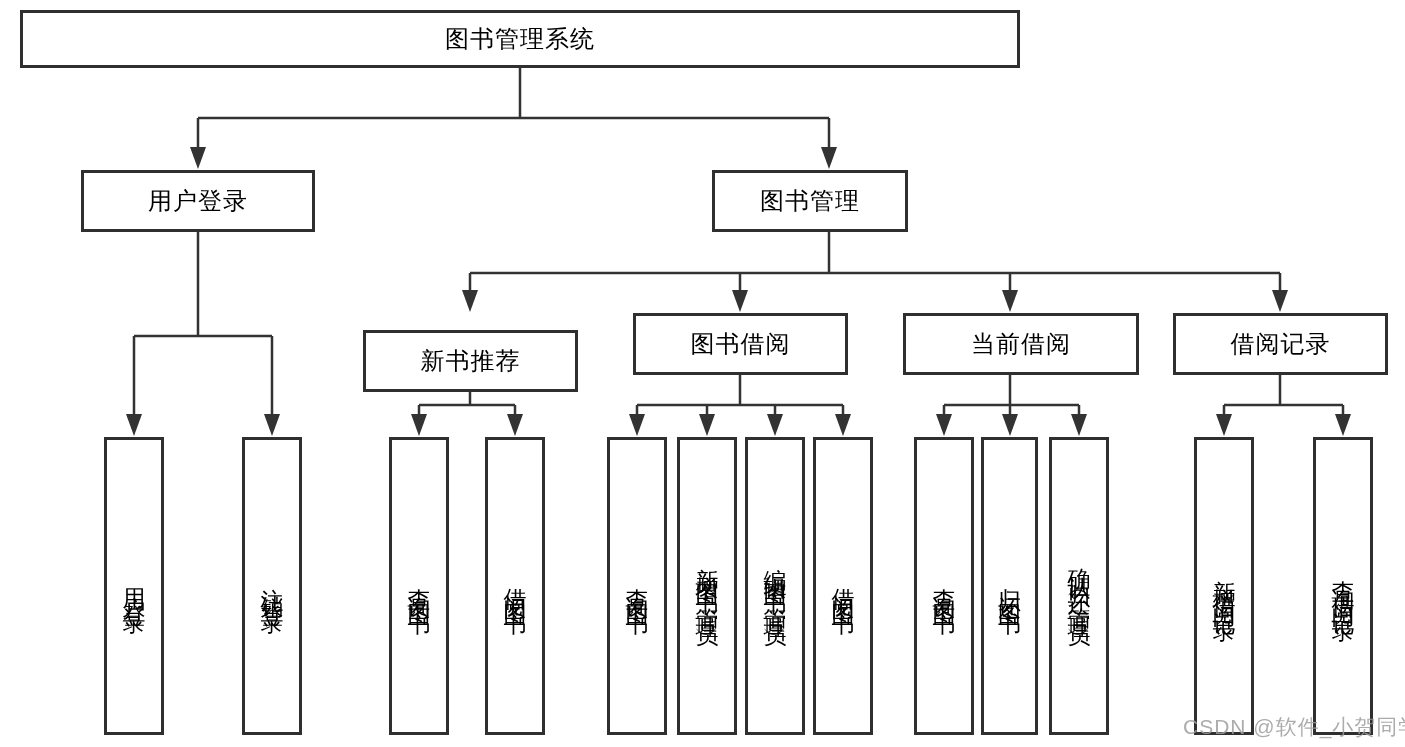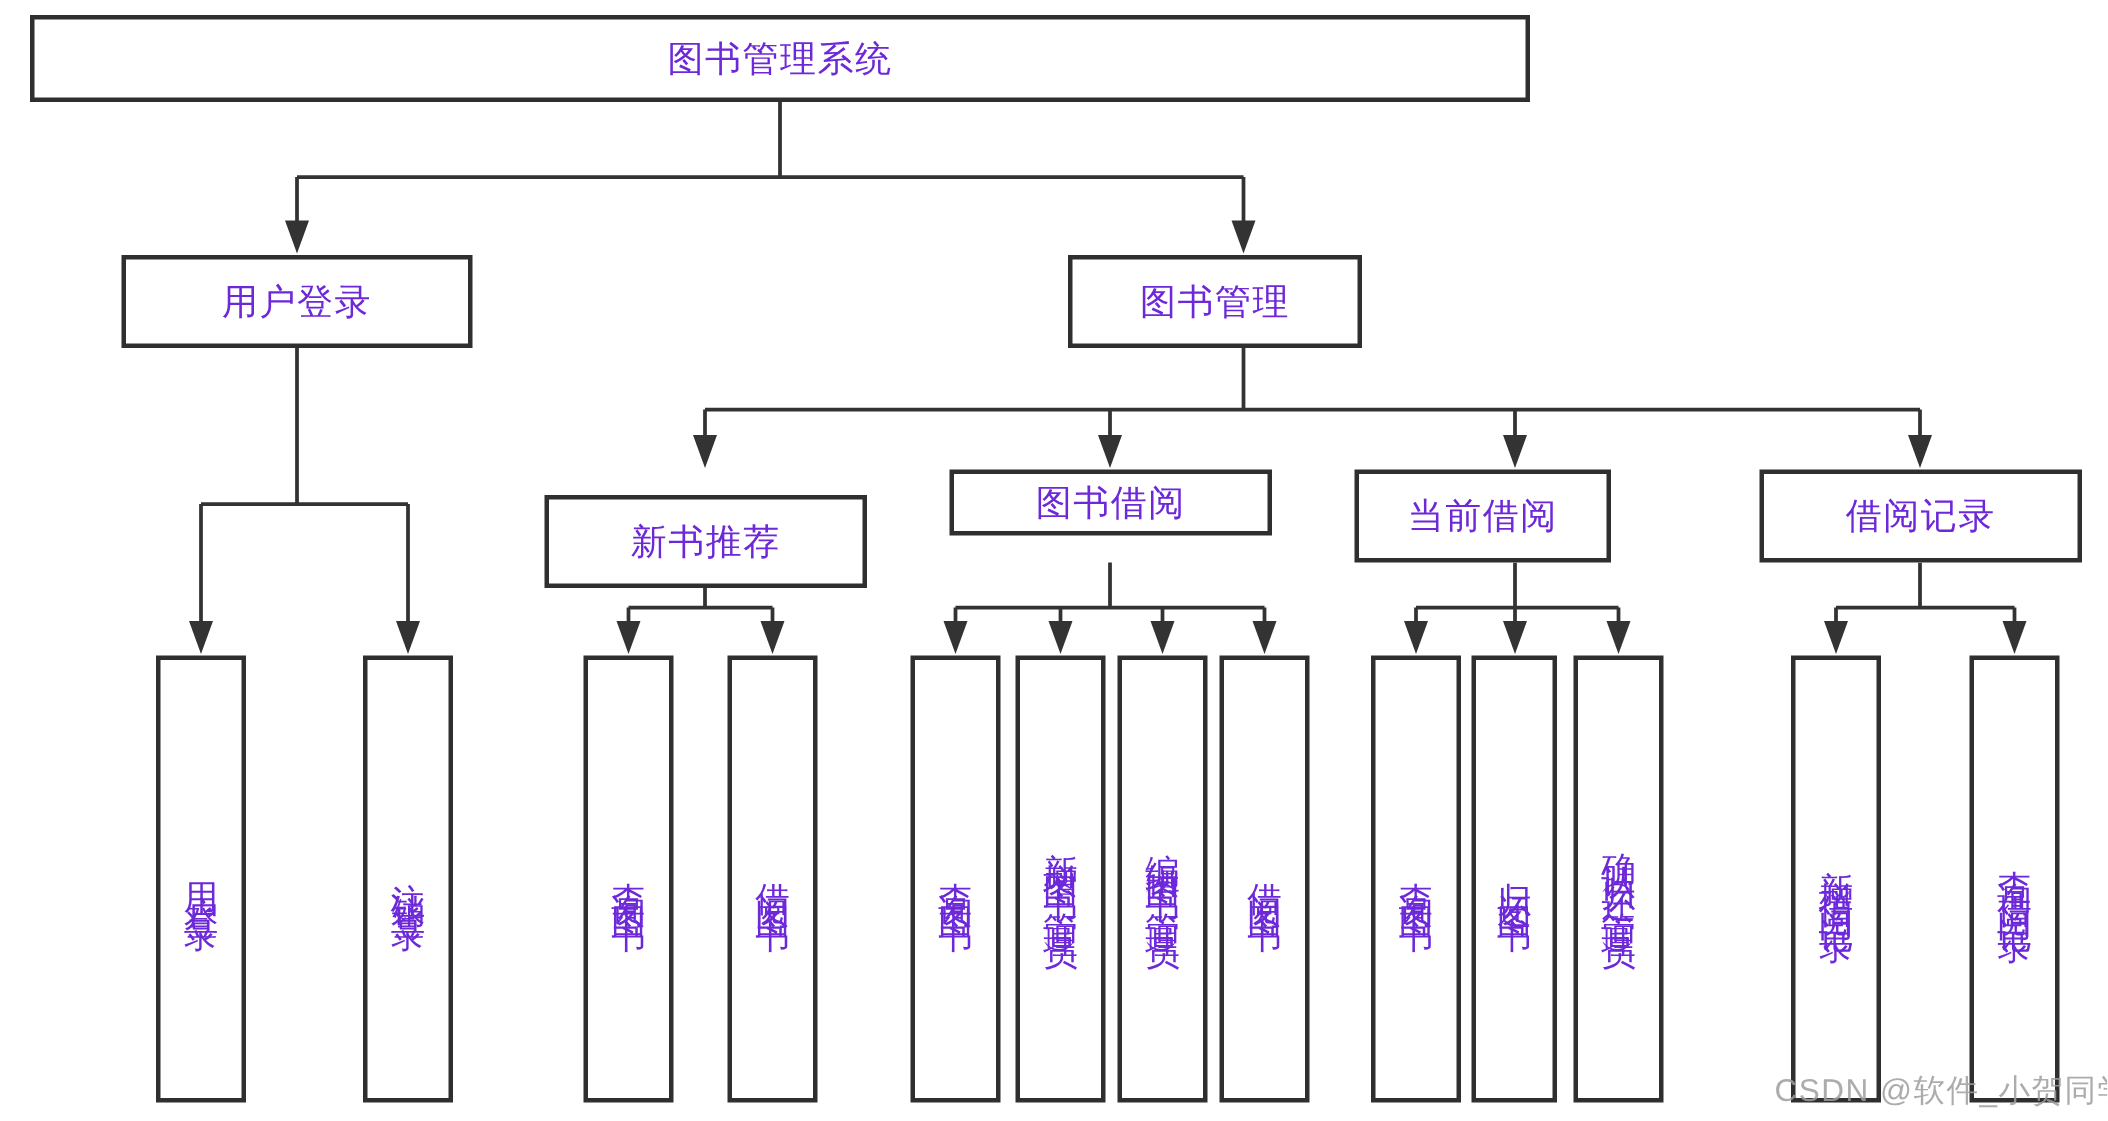--- a/index.html
+++ b/index.html
@@ -23,21 +23,21 @@
     z-index: 1;
   }
   .box {
     position: absolute;
     box-sizing: border-box;
     border: 3px solid #2f2f2f;
     background: #ffffff;
     display: flex;
     align-items: center;
     justify-content: center;
-    color: #6d28d9;
+    color: #000000;
     z-index: 2;
   }
   .box.h span {
     font-size: 24px;
     letter-spacing: 1px;
     white-space: nowrap;
   }
   .box.v span {
     writing-mode: vertical-rl;
     text-orientation: mixed;
@@ -111,24 +111,24 @@
   <div class="box h" style="left:81px; top:170px; width:234px; height:62px;">
     <span>用户登录</span>
   </div>
   <div class="box h" style="left:712px; top:170px; width:196px; height:62px;">
     <span>图书管理</span>
   </div>
 
   <div class="box h" style="left:363px; top:330px; width:215px; height:62px;">
     <span>新书推荐</span>
   </div>
-  <div class="box h" style="left:633px; top:313px; width:215px; height:44px;">
+  <div class="box h" style="left:633px; top:313px; width:215px; height:62px;">
     <span>图书借阅</span>
   </div>
-  <div class="box h" style="left:903px; top:313px; width:171px; height:62px;">
+  <div class="box h" style="left:903px; top:313px; width:236px; height:62px;">
     <span>当前借阅</span>
   </div>
   <div class="box h" style="left:1173px; top:313px; width:215px; height:62px;">
     <span>借阅记录</span>
   </div>
 
   <div class="box v" style="left:104px; top:437px; width:60px; height:298px;">
     <span>用户登录</span>
   </div>
   <div class="box v" style="left:242px; top:437px; width:60px; height:298px;">

